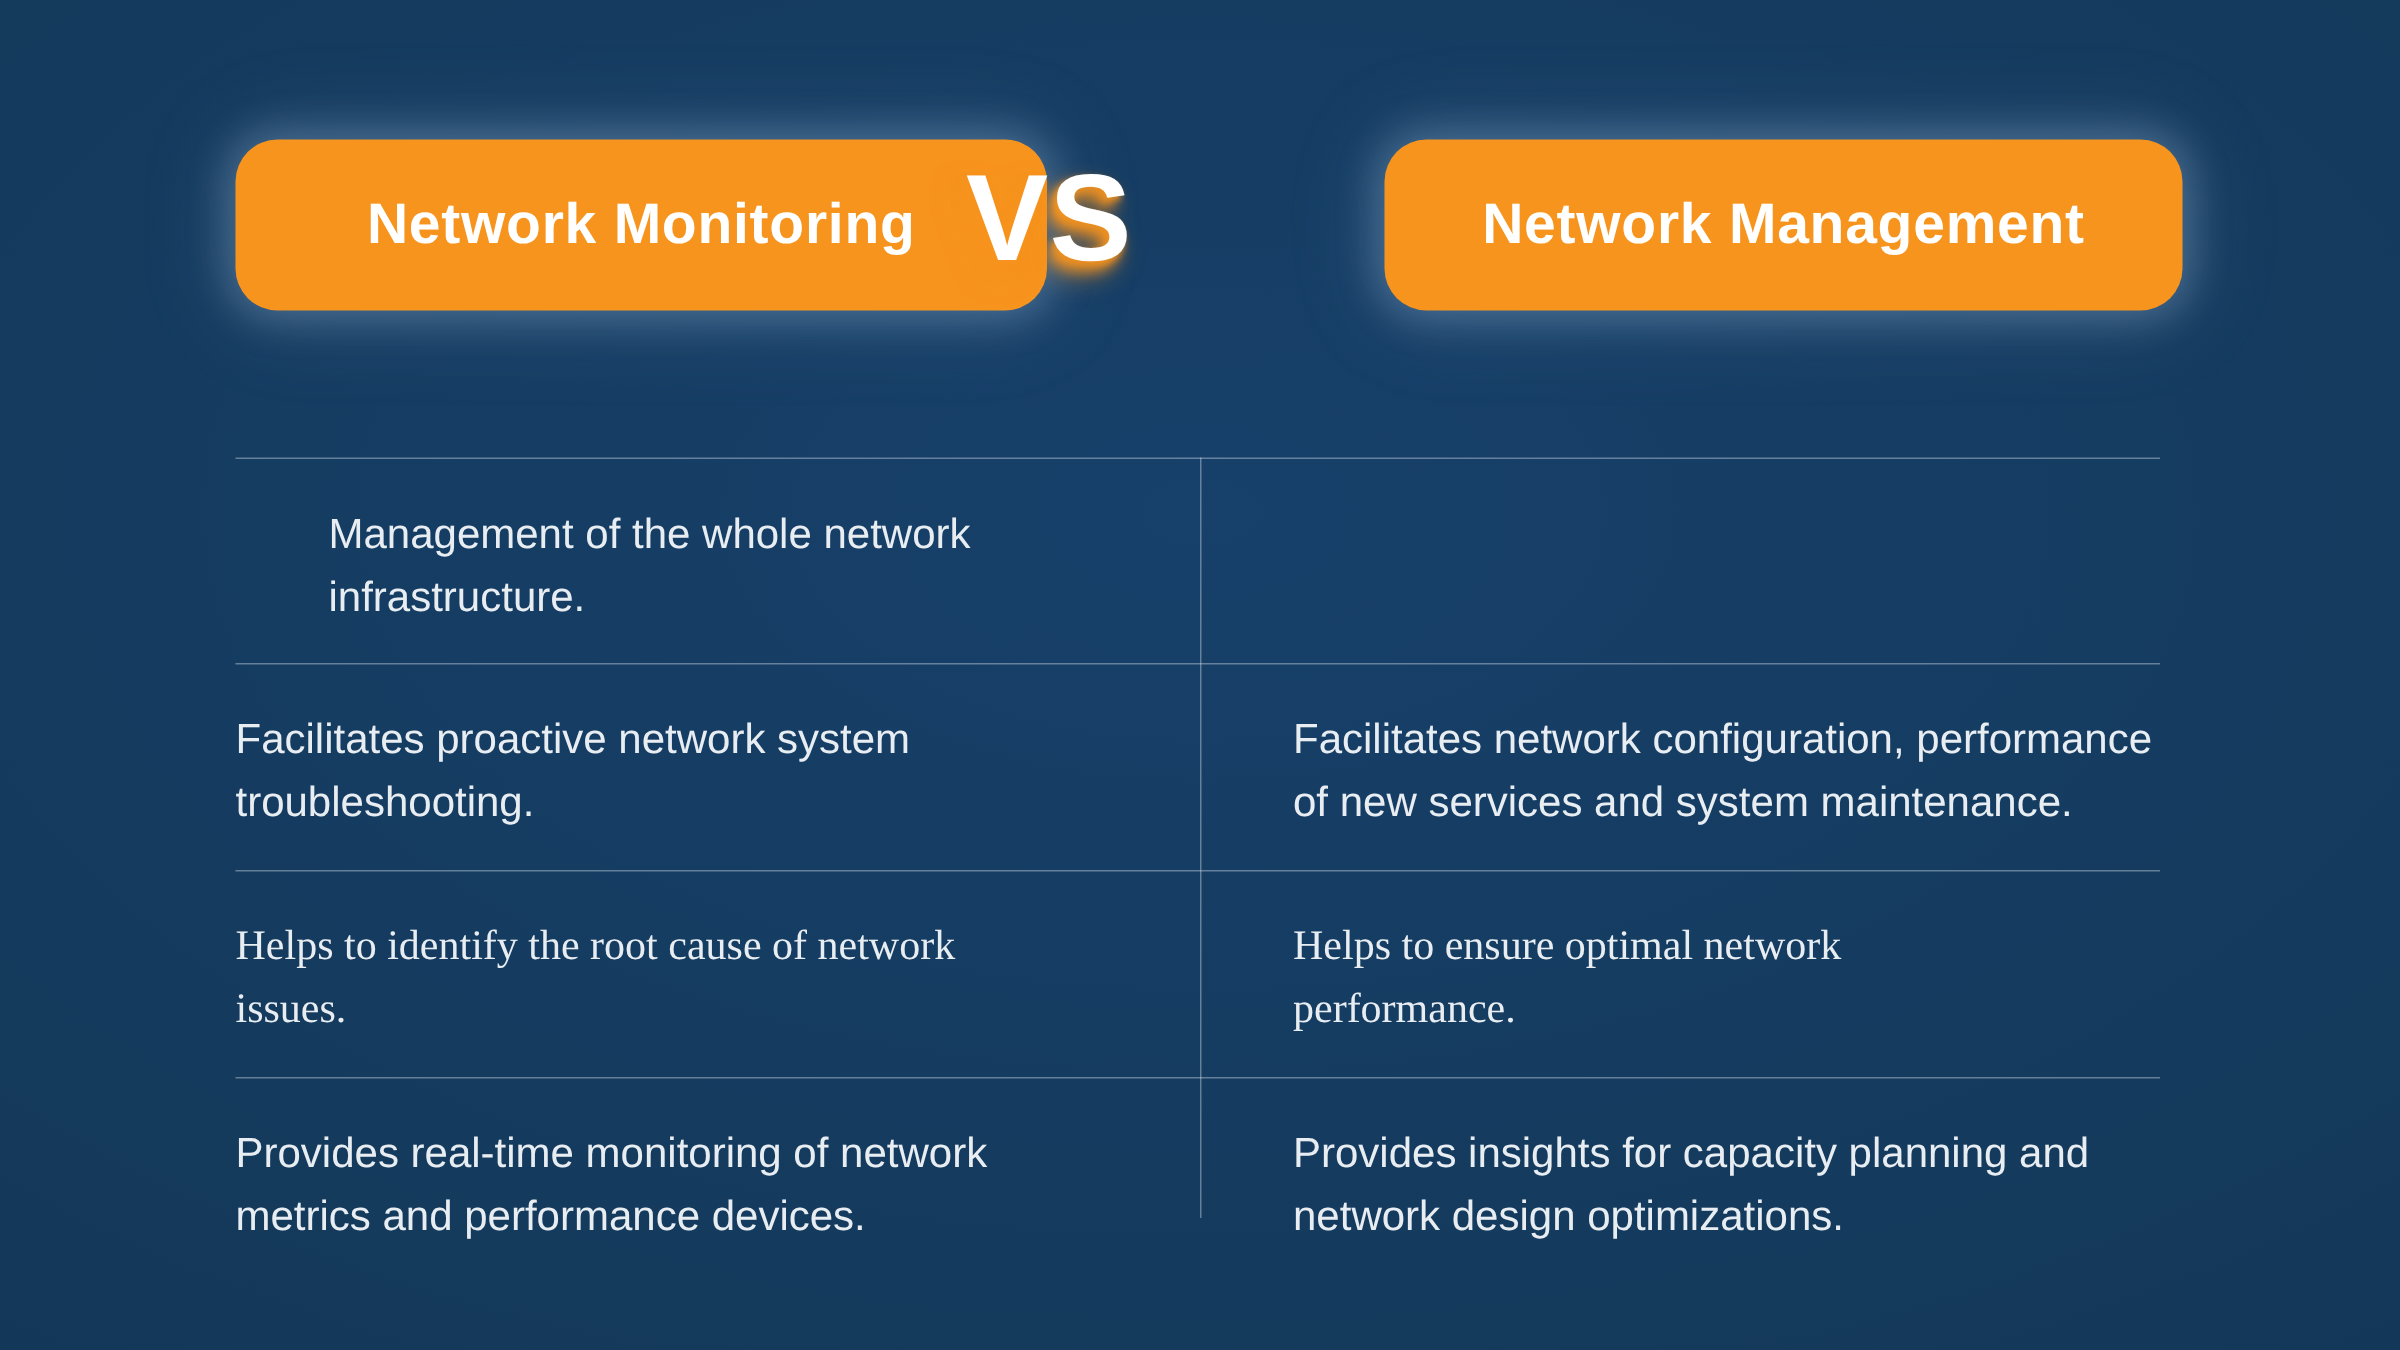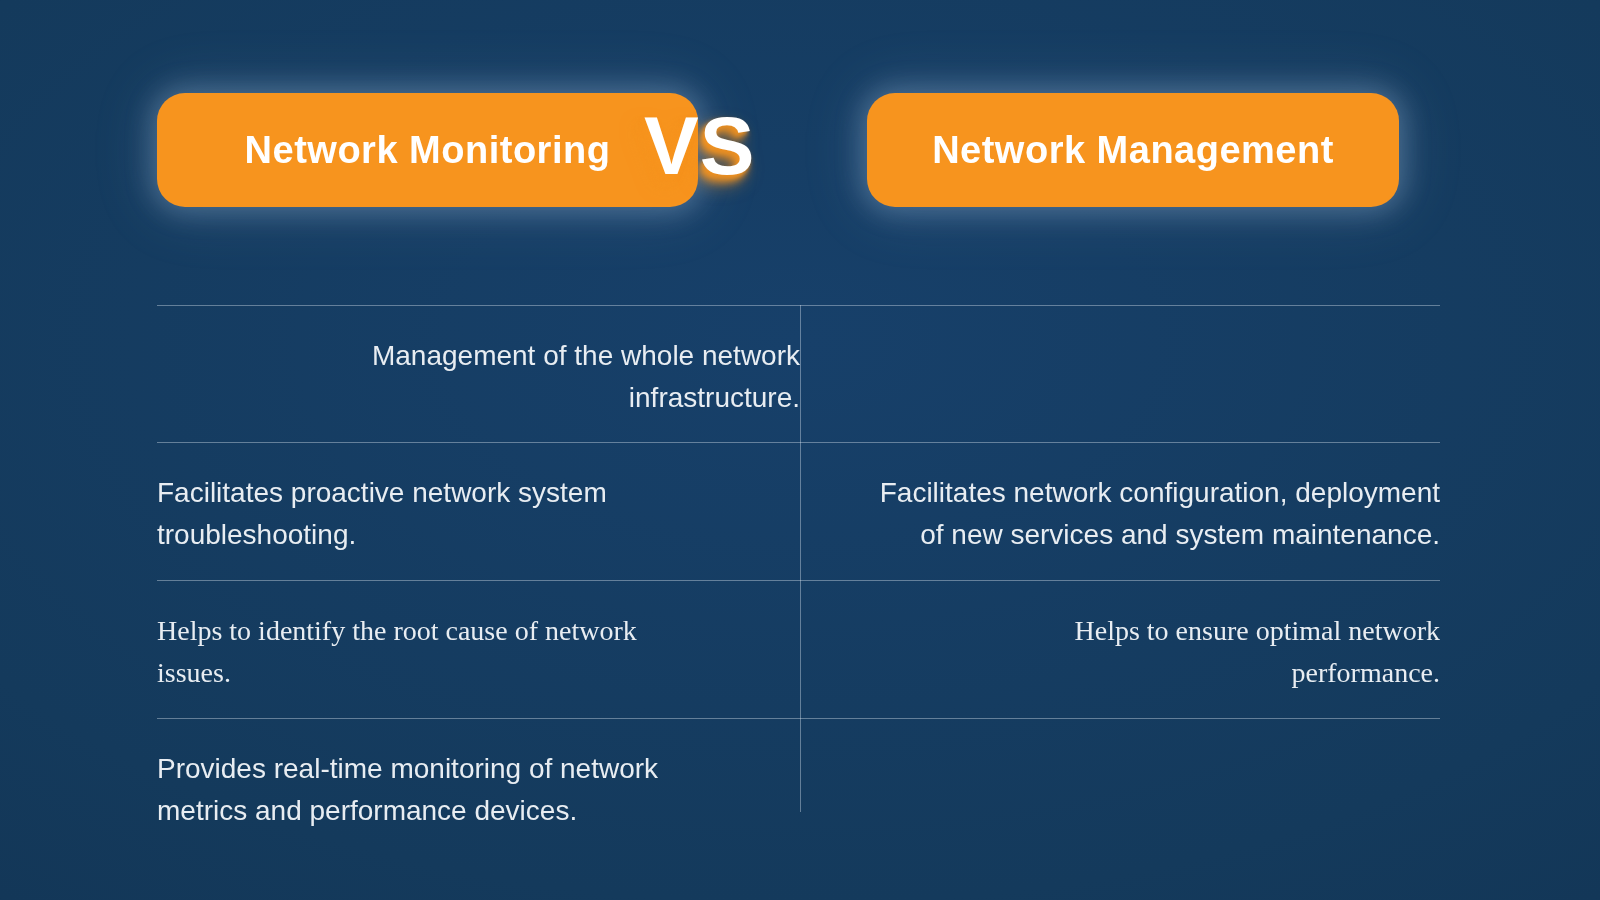--- a/index.html
+++ b/index.html
@@ -25,21 +25,21 @@
     align-items: center;
     justify-content: center;
     color: #ffffff;
     font-size: 38px;
     font-weight: 700;
     letter-spacing: 0.5px;
     box-shadow: 0 0 26px 6px rgba(170, 200, 228, 0.30),
                 0 0 60px 10px rgba(170, 200, 228, 0.12);
   }
   .pill-left  { left: 157px;  width: 541px; }
-  .pill-right { left: 867px;  width: 532px; }
+  .pill-right { left: 923px;  width: 532px; }
   .vs {
     position: absolute;
     left: 644px;
     top: 99px;
     width: 261px;
     text-align: left;
     font-size: 82px;
     font-weight: 800;
     letter-spacing: 1px;
     color: #ffffff;
@@ -65,21 +65,21 @@
   .row-4 { height: 94px; }
   .cell {
     padding-top: 29px;
     font-size: 28px;
     line-height: 42px;
     font-weight: 400;
     color: #E8EDF2;
     white-space: pre-line;
     box-sizing: border-box;
   }
-  .cell.right { padding-left: 62px; text-align: right; }
+  .cell.right { padding-left: 62px; }
   .vdivider {
     position: absolute;
     left: 643px;
     top: 0;
     width: 1px;
     height: 507px;
     background: rgba(220, 231, 240, 0.40);
   }
 </style>
 </head>
@@ -101,30 +101,32 @@
     <div class="vdivider"></div>
 
     <div class="row row-1">
       <div class="cell right">Management of the whole network
 infrastructure.</div>
     </div>
 
     <div class="row row-2">
       <div class="cell left">Facilitates proactive network system
 troubleshooting.</div>
-      <div class="cell right">Facilitates network configuration, deployment
+      <div class="cell right">Facilitates network configuration, performance
 of new services and system maintenance.</div>
     </div>
 
     <div class="row row-3">
       <div class="cell left">Helps to identify the root cause of network
 issues.</div>
       <div class="cell right">Helps to ensure optimal network
 performance.</div>
     </div>
 
     <div class="row row-4">
       <div class="cell left">Provides real-time monitoring of network
 metrics and performance devices.</div>
+      <div class="cell right">Provides insights for capacity planning and
+network design optimizations.</div>
     </div>
   </div>
 
 </div>
 
 </body></html>

